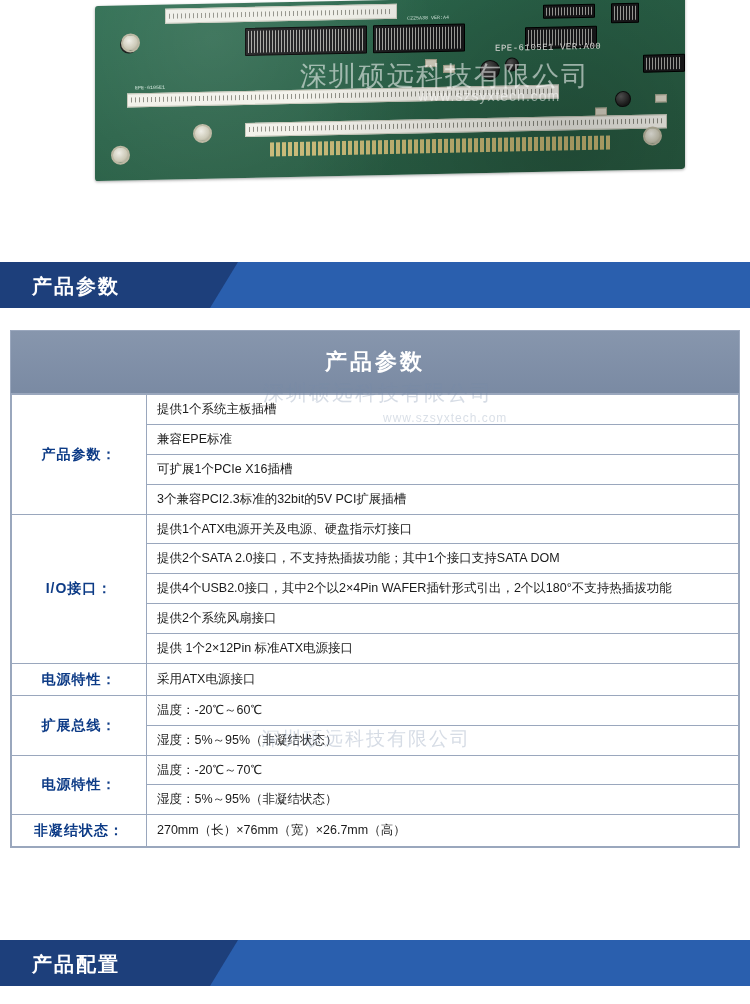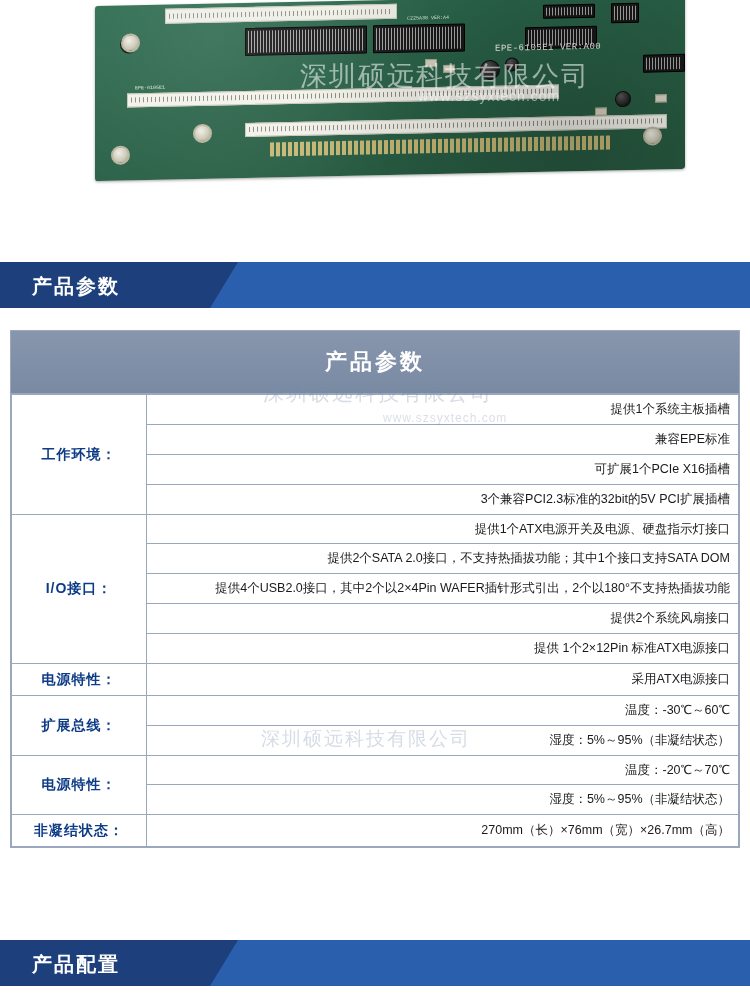--- a/index.html
+++ b/index.html
@@ -222,21 +222,20 @@
     text-align: center;
     color: #0d3b86;
     font-weight: bold;
     font-size: 14px;
     background: #ffffff;
     letter-spacing: 1px;
   }
   table.spec td.val {
     color: #1a1a1a;
     padding-left: 10px;
-    text-align: right;
   }
   .spec-watermark {
     position: absolute;
     left: 0; top: 0; width: 100%; height: 100%;
     pointer-events: none;
     overflow: hidden;
   }
   .wm-text {
     position: absolute;
     color: rgba(120,140,170,0.30);
@@ -323,21 +322,21 @@
   <div class="bar"></div>
   <div class="label">产品参数</div>
 </div>
 
 <div class="spec-wrap">
   <div class="spec-title">产品参数</div>
 
   <table class="spec">
     <tbody>
       <tr>
-        <td class="key" rowspan="4">工作环境：</td>
+        <td class="key" rowspan="4">产品参数：</td>
         <td class="val">提供1个系统主板插槽</td>
       </tr>
       <tr>
         <td class="val">兼容EPE标准</td>
       </tr>
       <tr>
         <td class="val">可扩展1个PCIe X16插槽</td>
       </tr>
       <tr>
         <td class="val">3个兼容PCI2.3标准的32bit的5V PCI扩展插槽</td>
@@ -360,21 +359,21 @@
         <td class="val">提供 1个2×12Pin 标准ATX电源接口</td>
       </tr>
 
       <tr>
         <td class="key">电源特性：</td>
         <td class="val">采用ATX电源接口</td>
       </tr>
 
       <tr>
         <td class="key" rowspan="2">扩展总线：</td>
-        <td class="val">温度：-30℃～60℃</td>
+        <td class="val">温度：-20℃～60℃</td>
       </tr>
       <tr>
         <td class="val">湿度：5%～95%（非凝结状态）</td>
       </tr>
 
       <tr>
         <td class="key" rowspan="2">电源特性：</td>
         <td class="val">温度：-20℃～70℃</td>
       </tr>
       <tr>

